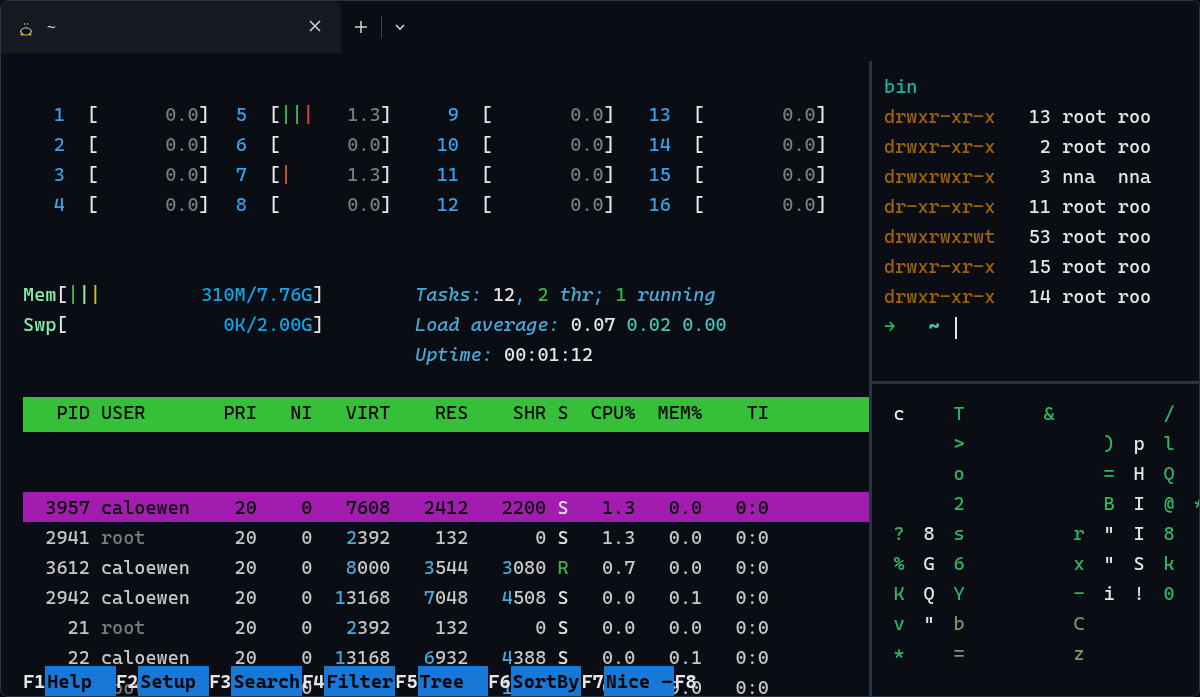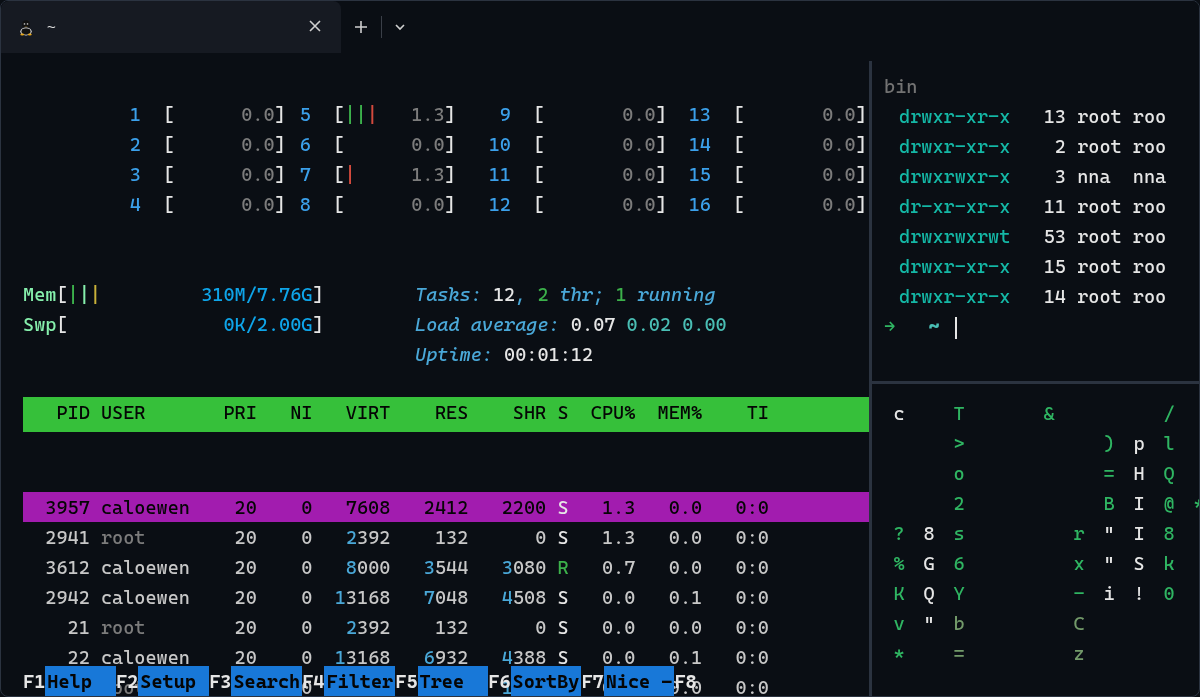--- a/index.html
+++ b/index.html
@@ -90,22 +90,21 @@
   .c-red   { color: #d34a3d; }
   .c-grey  { color: #0ea5e9; }
   .c-white { color: #e6e6e6; }
   .c-yellow{ color: #c9b13a; }
 
   .meter-block {
     padding-top: 38px;
   }
   .meters {
     display: flex;
-    gap: 0;
-    justify-content: flex-end;
+    gap: 12px;
   }
   .meter-col {
     white-space: pre;
   }
   .meter-row { display:block; }
   .meter-row .lbl { display:inline-block; width:42px; text-align:right; color:#3ba0ea; }
   .meter-row .br  { color:#e6e6e6; }
   .meter-row .val { color:#7c7c7c; }
 
   .proc-table {
@@ -134,22 +133,22 @@
     bottom:0; left:22px; right:0;
     height:30px; line-height:30px;
     white-space: pre;
     overflow:hidden;
     font-weight:bold;
   }
   .footer .fk { color:#e6e6e6; }
   .footer .fl { background:#1878d8; color:#050505; display:inline-block; padding:0 2px; }
 
   .ls-line { white-space:pre; color:#e6e6e6; }
-  .ls-dir  { color:#737373; }
-  .ls-perm { color:#14b8a6;margin-left:15px; }
+  .ls-dir  { color:#14b8a6; }
+  .ls-perm { color:#a16207; }
   .prompt-arrow { color:#2fb562; }
   .prompt-tilde { color:#4abfb5; font-weight:bold; }
   .cursor { display:inline-block; width:2px; height:22px; background:#e6e6e6; vertical-align:middle; margin-left:4px; }
 
   .matrix span { display:inline-block; width:30px; text-align:center; }
   .m-g { color:#2fb562; }
   .m-w { color:#e6e6e6; }
   .m-d { color:#739a6a; }
 </style>
 </head>

